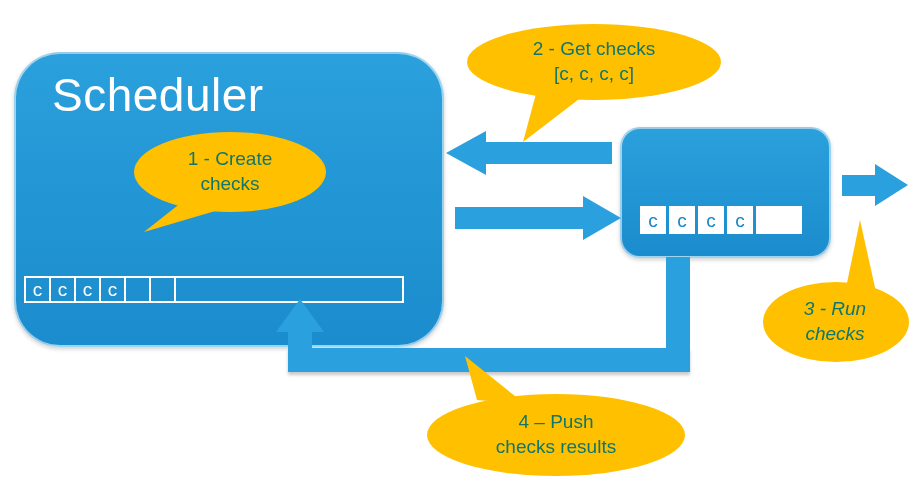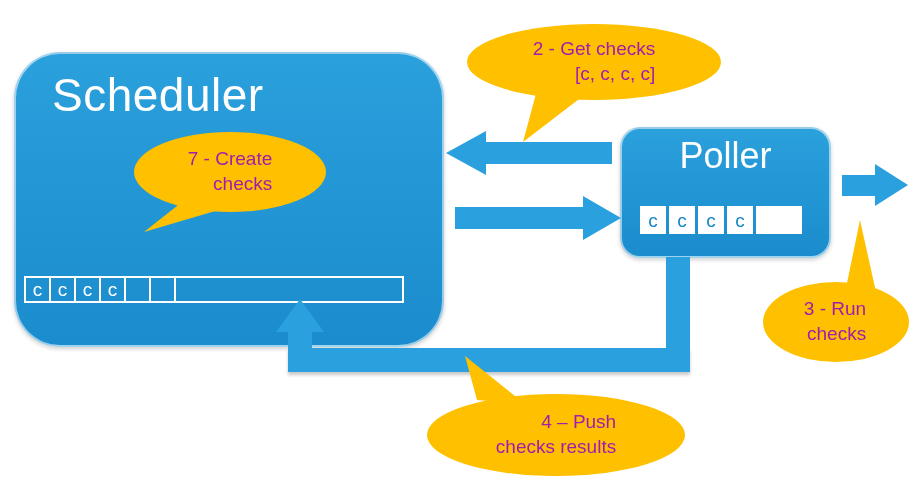--- a/index.html
+++ b/index.html
@@ -73,30 +73,30 @@
   .arrow-push-up    { left:288px; top:331px; width:24px; height:20px; }
   .arrow-push-head  { left:276px; top:299px;
                       border-left:24px solid transparent; border-right:24px solid transparent;
                       border-bottom:33px solid #2ba0de; }
 
   
   .callout { position:absolute; }
   .callout svg { position:absolute; left:0; top:0; display:block; }
   .callout-text {
     position:absolute; display:flex; align-items:center; justify-content:center;
-    text-align:right; white-space:pre-line;
-    color:#a21caf; font-size:19px; line-height:1.3;
+    text-align:center; white-space:pre-line;
+    color:#0f766e; font-size:19px; line-height:1.3;
   }
   .callout-create { left:130px; top:130px; width:200px; height:112px; }
   .callout-create .callout-text { left:0; top:2px; width:200px; height:80px; }
 
   .callout-get { left:465px; top:22px; width:258px; height:125px; }
   .callout-get .callout-text { left:0; top:2px; width:258px; height:76px; }
 
-  .callout-run { left:760px; top:212px; width:150px; height:152px; }
+  .callout-run { left:760px; top:212px; width:150px; height:152px;font-style:italic; }
   .callout-run .callout-text { left:0; top:70px; width:150px; height:80px; }
 
   .callout-push { left:425px; top:352px; width:262px; height:126px; }
   .callout-push .callout-text { left:0; top:42px; width:262px; height:82px; }
 </style>
 </head>
 <body>
 
 <div class="stage">
 
@@ -107,21 +107,20 @@
       <div class="s-cell">c</div>
       <div class="s-cell">c</div>
       <div class="s-cell">c</div>
       <div class="s-cell"></div>
       <div class="s-cell"></div>
       <div class="s-cell s-cell-wide"></div>
     </div>
   </div>
 
   <div class="box poller-box">
-    <div class="poller-title">Poller</div>
     <div class="queue poller-queue">
       <div class="p-cell">c</div>
       <div class="p-cell">c</div>
       <div class="p-cell">c</div>
       <div class="p-cell">c</div>
       <div class="p-cell p-cell-wide"></div>
     </div>
   </div>
 
   <div class="shaft arrow-get-shaft"></div>
@@ -136,21 +135,21 @@
   <div class="shaft arrow-push-down"></div>
   <div class="shaft arrow-push-horiz"></div>
   <div class="shaft arrow-push-up"></div>
   <div class="tri arrow-push-head"></div>
 
   <div class="callout callout-create">
     <svg width="200" height="112" viewBox="0 0 200 112">
       <polygon points="52,72 14,102 92,79" fill="#FFC000"></polygon>
       <ellipse cx="100" cy="42" rx="96" ry="40" fill="#FFC000"></ellipse>
     </svg>
-    <div class="callout-text">7 - Create
+    <div class="callout-text">1 - Create
 checks</div>
   </div>
 
   <div class="callout callout-get">
     <svg width="258" height="125" viewBox="0 0 258 125">
       <polygon points="72,68 58,120 118,74" fill="#FFC000"></polygon>
       <ellipse cx="129" cy="40" rx="127" ry="38" fill="#FFC000"></ellipse>
     </svg>
     <div class="callout-text">2 - Get checks
 [c, c, c, c]</div>

